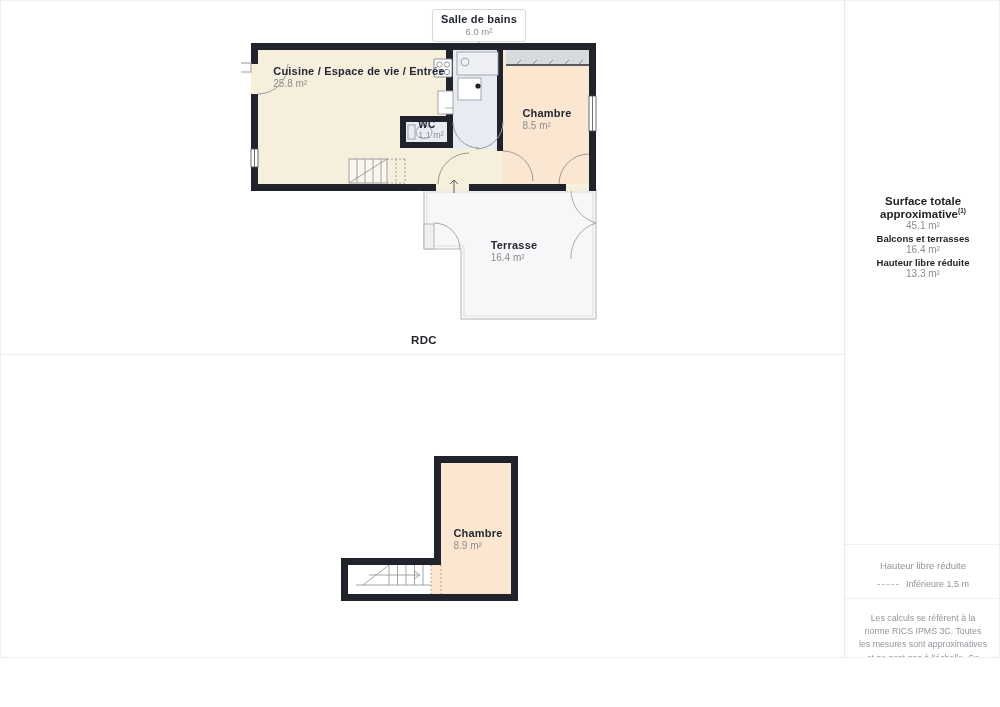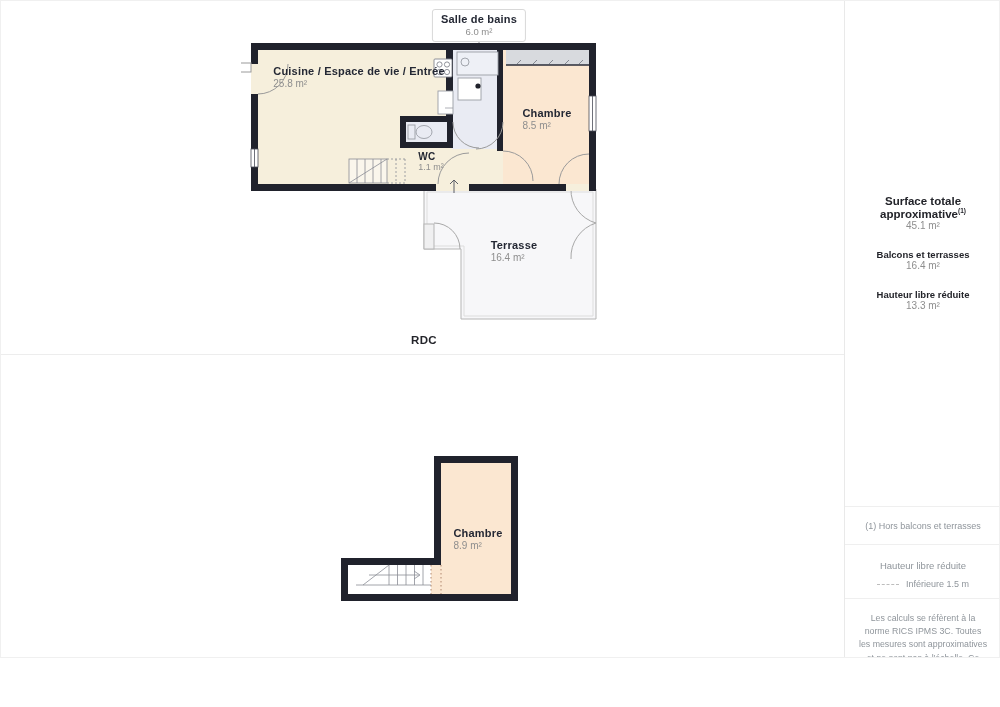--- a/index.html
+++ b/index.html
@@ -23,21 +23,21 @@
     background:#fff;border:1px solid #d8d8d8;border-radius:3px;
     padding:3px 8px 4px;text-align:center;z-index:4;white-space:nowrap;
   }
   .callout .room-area{font-size:9.5px;}
   
   .sidebar{position:absolute;left:843px;top:0;width:157px;height:707px;border-left:1px solid #e9e9e9;box-sizing:border-box;}
   .summary{position:absolute;top:194px;left:0;width:100%;text-align:center;}
   .summary-title{font-size:11.5px;font-weight:bold;color:#23242a;}
   .summary-title sup{font-size:6.5px;}
   .summary-value{font-size:10px;color:#8e8e8e;margin-top:0;}
-  .summary-sub{font-size:9.5px;font-weight:bold;color:#23242a;margin-top:18px;}
+  .summary-sub{font-size:9.5px;font-weight:bold;color:#23242a;margin-top:2px;}
   .sec-footnote{position:absolute;left:0;top:505px;width:100%;height:38px;border-top:1px solid #efefef;box-sizing:border-box;
     display:flex;align-items:center;justify-content:center;}
   .footnote-text{font-size:9px;color:#8f959b;}
   .sec-legend{position:absolute;left:0;top:543px;width:100%;height:54px;border-top:1px solid #efefef;box-sizing:border-box;text-align:center;}
   .legend-title{font-size:9.5px;color:#8f959b;margin-top:15px;}
   .legend-row{margin-top:8px;font-size:9px;color:#8f959b;}
   .legend-dash{display:inline-block;width:22px;border-top:1px dashed #bdbdbd;vertical-align:middle;margin-right:7px;}
   .sec-disclaimer{position:absolute;left:0;top:597px;width:100%;border-top:1px solid #efefef;box-sizing:border-box;text-align:center;padding:13px 13px 0;}
   .disclaimer-text{font-size:8.8px;line-height:1.5;color:#8f959b;}
   .logo{margin-top:12px;font-size:10px;letter-spacing:1.6px;color:#2e323b;}
@@ -161,21 +161,21 @@
     </svg>
 
     <div class="room-label" style="left:358px;top:64px;">
       <div class="room-name">Cuisine / Espace de vie / Entrée</div>
       <div class="room-area">25.8 m²</div>
     </div>
     <div class="room-label" style="left:546px;top:106px;">
       <div class="room-name">Chambre</div>
       <div class="room-area">8.5 m²</div>
     </div>
-    <div class="room-label small" style="left:430px;top:118px;margin-top:32px;">
+    <div class="room-label small" style="left:430px;top:118px;">
       <div class="room-name">WC</div>
       <div class="room-area">1.1 m²</div>
     </div>
     <div class="room-label" style="left:513px;top:238px;">
       <div class="room-name">Terrasse</div>
       <div class="room-area">16.4 m²</div>
     </div>
     <div class="floor-label" style="left:423px;top:333px;">RDC</div>
 
     <div class="floor-divider"></div>
@@ -213,23 +213,20 @@
       <div class="summary-title">
         <span>Surface totale approximative</span><sup>(1)</sup>
       </div>
       <div class="summary-value">45.1 m²</div>
       <div class="summary-sub">Balcons et terrasses</div>
       <div class="summary-value">16.4 m²</div>
       <div class="summary-sub">Hauteur libre réduite</div>
       <div class="summary-value">13.3 m²</div>
     </div>
 
-    <div class="sec-footnote">
-      <div class="footnote-text">(1) Hors balcons et terrasses</div>
-    </div>
 
     <div class="sec-legend">
       <div class="legend-title">Hauteur libre réduite</div>
       <div class="legend-row">
         <span class="legend-dash"></span><span>Inférieure 1.5 m</span>
       </div>
     </div>
 
     <div class="sec-disclaimer">
       <div class="disclaimer-text">Les calculs se réfèrent à la norme RICS IPMS 3C. Toutes les mesures sont approximatives et ne sont pas à l'échelle. Ce plan d'étage n'a qu'un but illustratif.</div>

